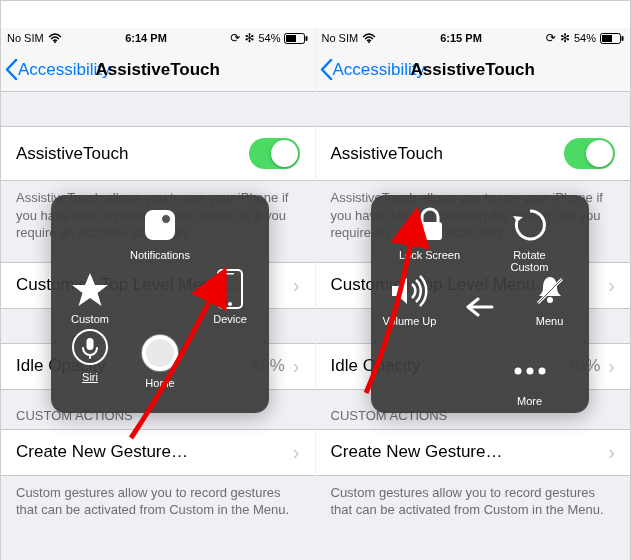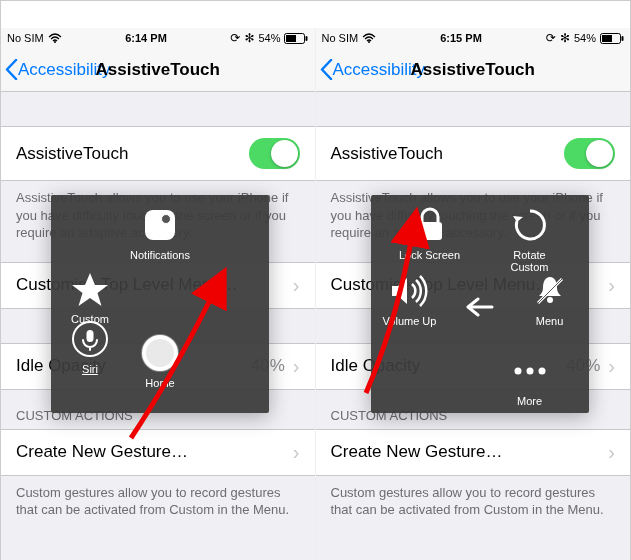--- a/index.html
+++ b/index.html
@@ -19,31 +19,31 @@
   .row { background: #fff; border-top: 1px solid #c8c7cc; border-bottom: 1px solid #c8c7cc; padding: 11px 15px; display: flex; align-items: center; justify-content: space-between; font-size: 17px; color: #000; }
   .desc { padding: 8px 15px 20px; font-size: 13px; color: #6d6d72; line-height: 1.35; }
   .toggle { width: 51px; height: 31px; border-radius: 16px; background: #4cd964; position: relative; }
   .toggle::after { content: ""; position: absolute; right: 2px; top: 2px; width: 27px; height: 27px; background: #fff; border-radius: 50%; box-shadow: 0 1px 3px rgba(0,0,0,0.3); }
   .chev { color: #c7c7cc; font-size: 20px; }
   .detail { color: #8e8e93; font-size: 17px; margin-right: 8px; }
   .row-right { display: flex; align-items: center; }
   .section-header { padding: 18px 15px 6px; font-size: 13px; color: #6d6d72; text-transform: uppercase; }
   .cut { overflow: hidden; white-space: nowrap; }
   
-  .at-overlay { position: absolute; left: 50px; top: 167px; width: 218px; height: 218px; background: rgba(60,60,60,0.94); border-radius: 2px; box-shadow: 0 4px 20px rgba(0,0,0,0.3); }
+  .at-overlay { position: absolute; left: 50px; top: 167px; width: 218px; height: 218px; background: rgba(60,60,60,0.94); border-radius: 14px; box-shadow: 0 4px 20px rgba(0,0,0,0.3); }
   .phone:nth-child(2) .at-overlay { left: 55px; }
   .at-grid { position: relative; width: 100%; height: 100%; }
   .at-item { position: absolute; width: 70px; text-align: center; color: #fff; font-size: 11px; }
   .at-icon { width: 40px; height: 40px; margin: 0 auto 4px; display: flex; align-items: center; justify-content: center; }
   .at-label { white-space: nowrap; }
   
   .pos-top-center { left: 74px; top: 10px; }
   .pos-mid-left { left: 4px; top: 74px; }
   .pos-mid-right { left: 144px; top: 74px; }
-  .pos-bot-left { left: 4px; top: 124px; text-decoration: underline; }
+  .pos-bot-left { left: 4px; top: 132px; text-decoration: underline; }
   .pos-bot-center { left: 74px; top: 138px; }
   .pos-bot-right { left: 144px; top: 138px; }
   .pos-top-left { left: 24px; top: 10px; }
   .pos-top-right { left: 124px; top: 10px; }
   .pos-center { left: 74px; top: 84px; }
   .pos-mid-left2 { left: 4px; top: 76px; }
   .pos-mid-right2 { left: 144px; top: 76px; }
   .pos-bot-left2 { left: 24px; top: 142px; }
   .pos-bot-right2 { left: 124px; top: 156px; }
   
@@ -124,20 +124,30 @@
           <div class="at-label">Notifications</div>
         </div>
         <div class="at-item pos-mid-left">
           <div class="at-icon">
             <svg width="38" height="38" viewBox="0 0 38 38">
                 <path d="M19 3 L24 15 L37 15 L26.5 23 L30.5 36 L19 28 L7.5 36 L11.5 23 L1 15 L14 15 Z" fill="#fff"></path>
               </svg>
           </div>
           <div class="at-label">Custom</div>
         </div>
+        <div class="at-item pos-mid-right">
+          <div class="at-icon">
+            <svg width="26" height="40" viewBox="0 0 26 40">
+                <rect x="1" y="1" width="24" height="38" rx="4" stroke="#fff" stroke-width="2" fill="none"></rect>
+                <circle cx="13" cy="35" r="2" fill="#fff"></circle>
+                <rect x="9" y="4" width="8" height="1.5" fill="#fff"></rect>
+              </svg>
+          </div>
+          <div class="at-label">Device</div>
+        </div>
         <div class="at-item pos-bot-left">
           <div class="at-icon">
             <svg width="38" height="38" viewBox="0 0 38 38">
                 <circle cx="19" cy="19" r="17" stroke="#fff" stroke-width="2" fill="none"></circle>
                 <rect x="15.5" y="10" width="7" height="12" rx="3.5" fill="#fff"></rect>
                 <path d="M12 20 A7 7 0 0 0 26 20 M19 27 V30" stroke="#fff" stroke-width="2" fill="none" stroke-linecap="round"></path>
               </svg>
           </div>
           <div class="at-label">Siri</div>
         </div>

